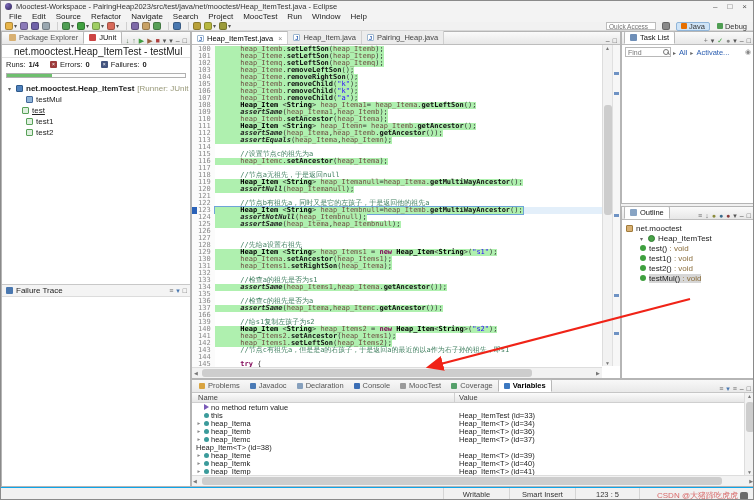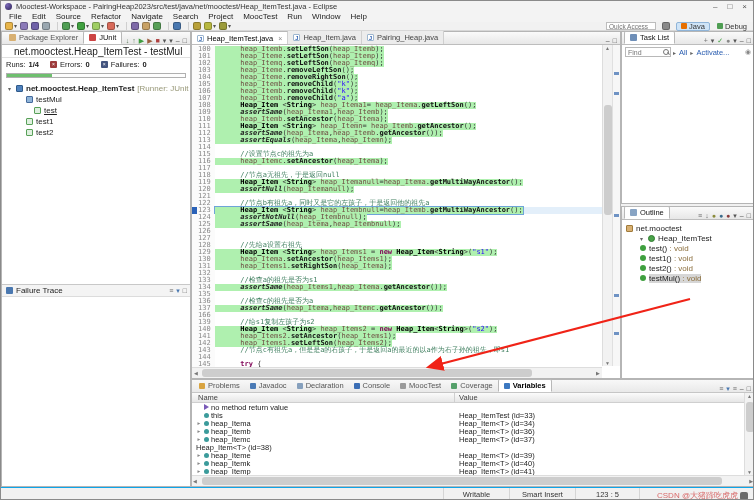--- a/index.html
+++ b/index.html
@@ -259,21 +259,21 @@
         <div class="trow" style="padding-left: 4px;">
           <span class="caret">▾</span>
           <span class="t-suite"></span>
           <span style="font-weight: bold;">net.mooctest.Heap_ItemTest</span>
           <span class="suffix"> [Runner: JUnit 4]</span>
         </div>
         <div class="trow" style="padding-left: 24px;">
           <span class="t-running"></span>
           <span>testMul</span>
         </div>
-        <div class="trow" style="padding-left: 32px; text-decoration: underline;">
+        <div class="trow" style="padding-left: 20px; text-decoration: underline;">
           <span class="t-pending"></span>
           <span>test</span>
         </div>
         <div class="trow" style="padding-left: 24px;">
           <span class="t-pending"></span>
           <span>test1</span>
         </div>
         <div class="trow" style="padding-left: 24px;">
           <span class="t-pending"></span>
           <span>test2</span>

